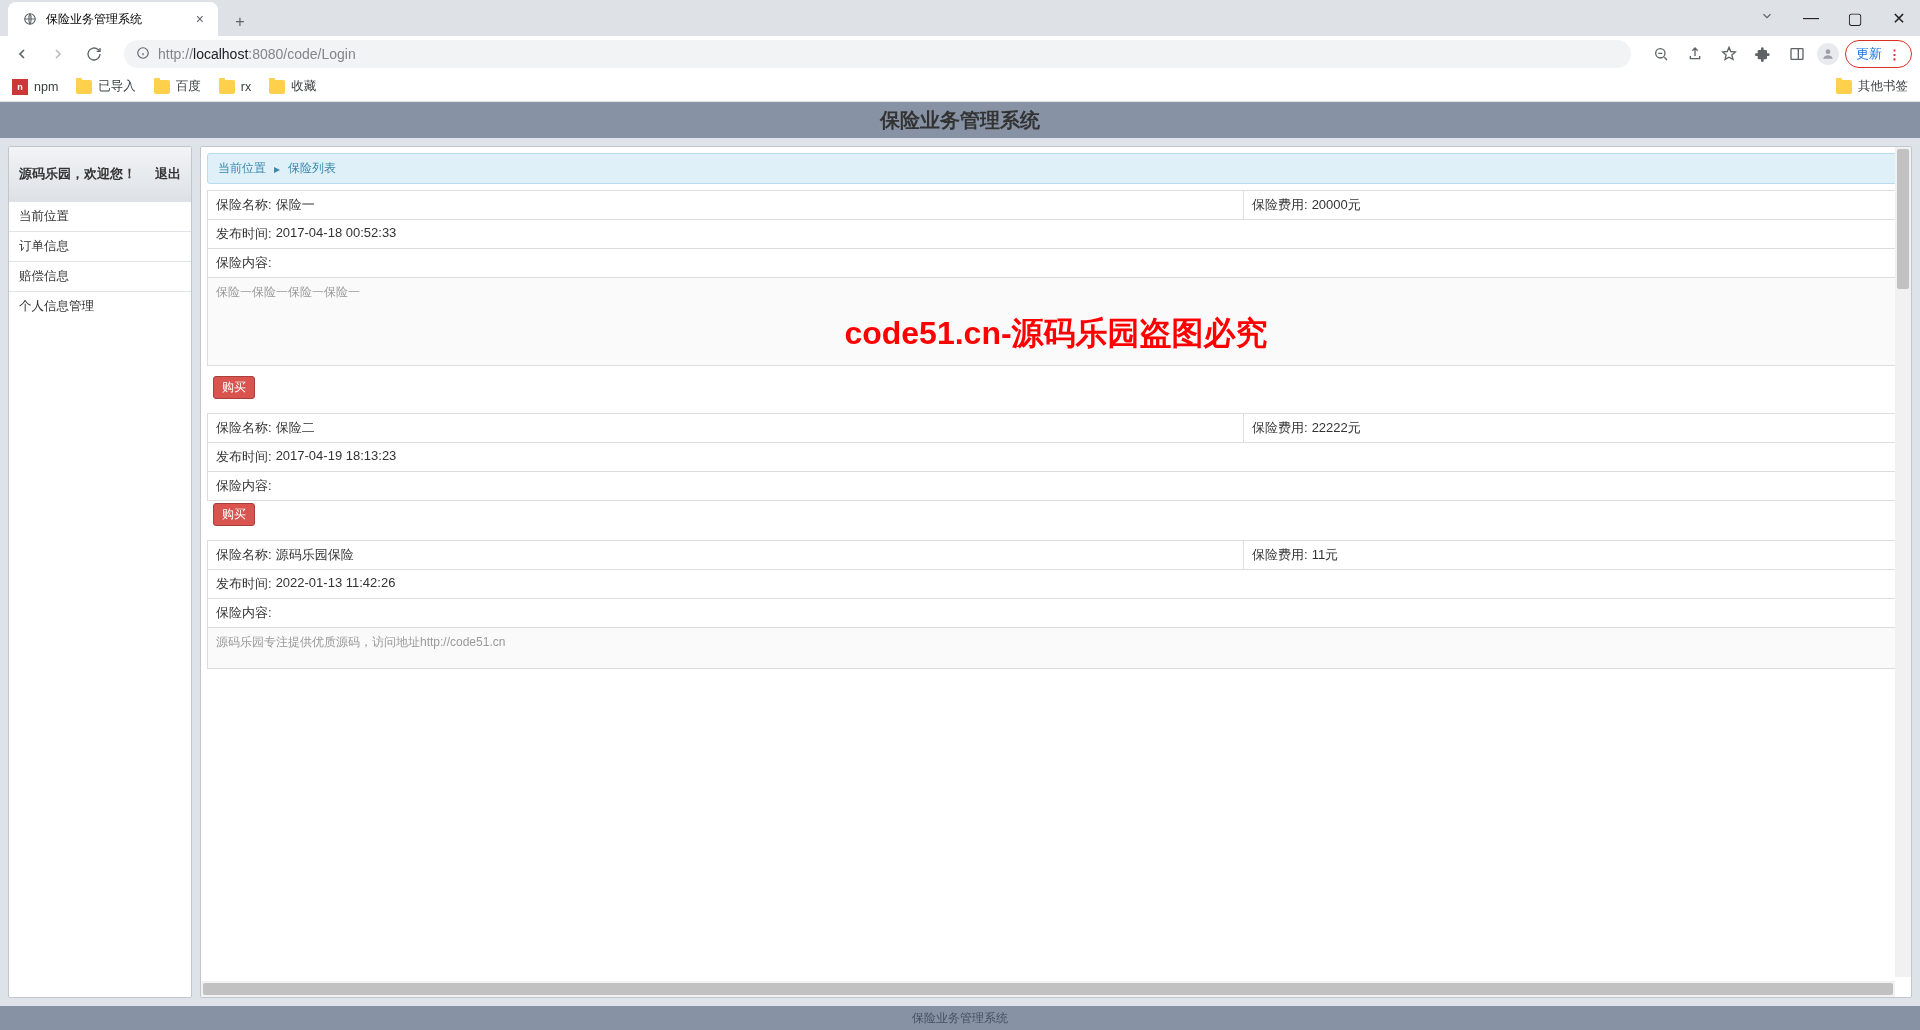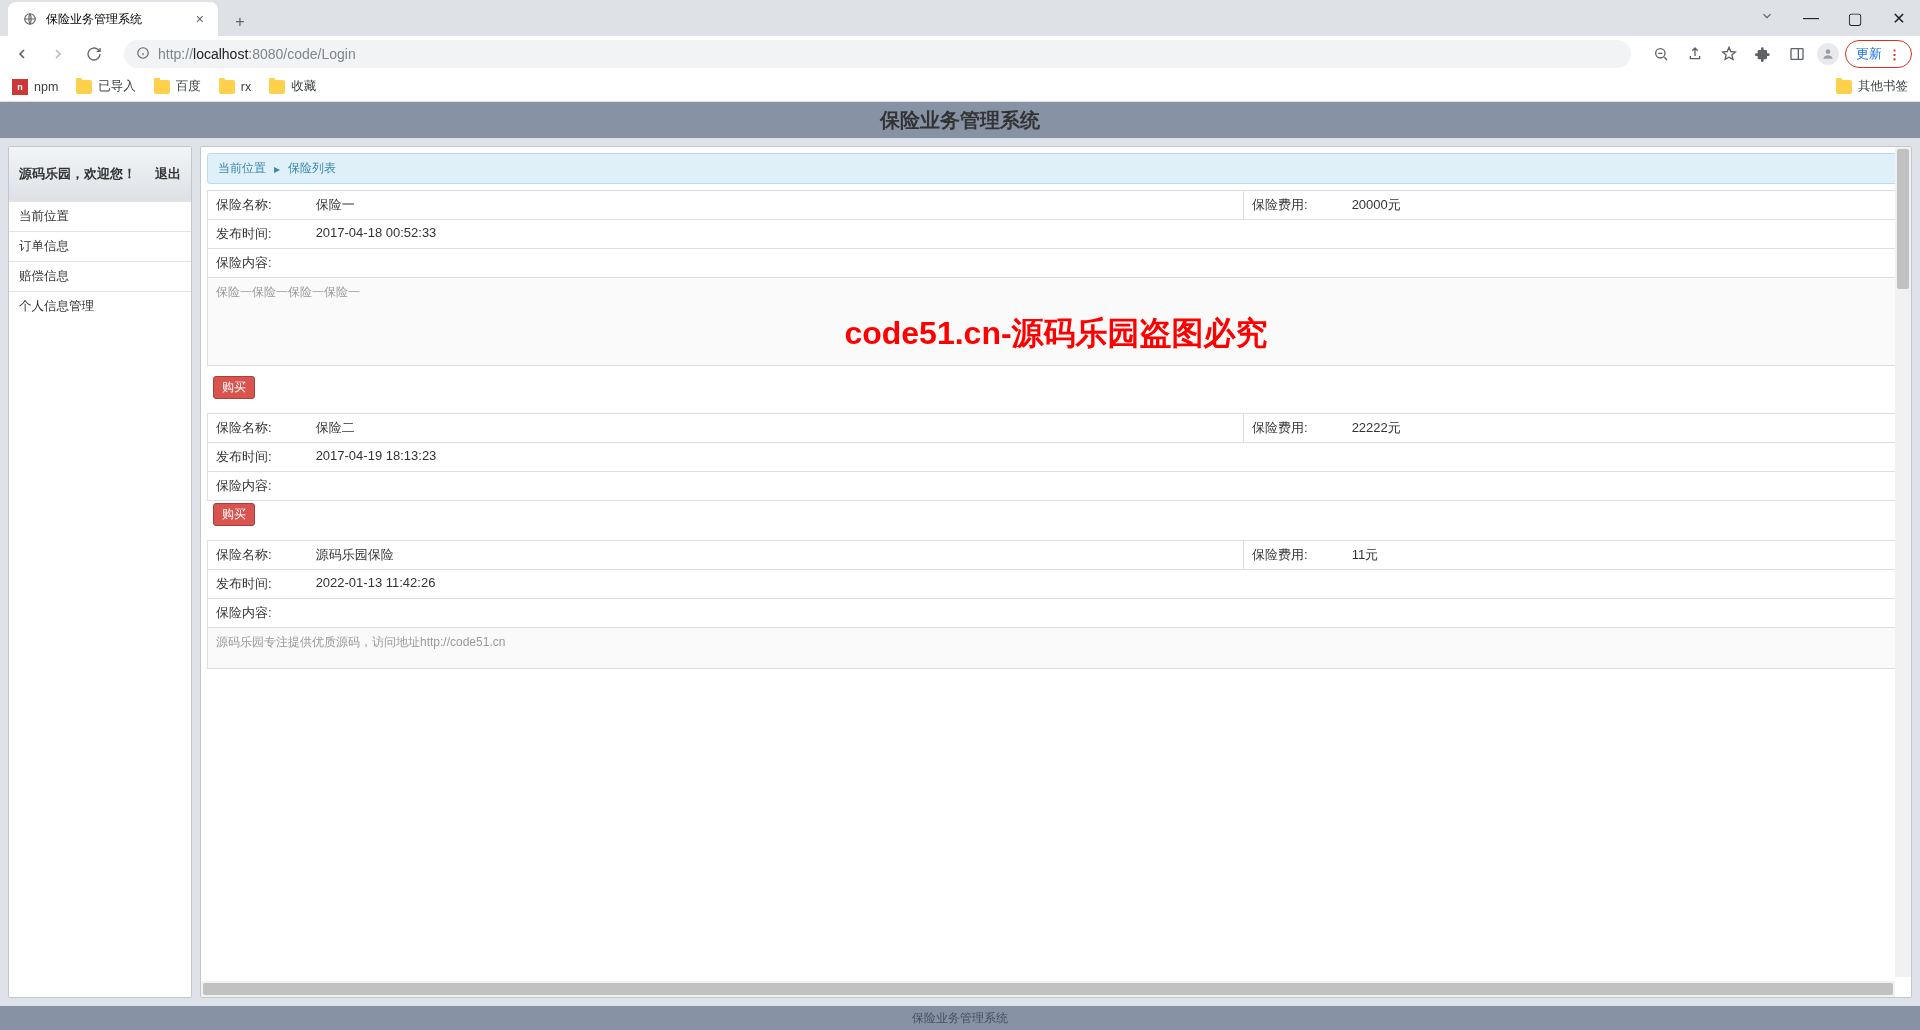--- a/index.html
+++ b/index.html
@@ -52,21 +52,21 @@
     .sidebar-item { padding: 6px 10px; font-size: 12.5px; color: #333; border-top: 1px solid #e0e3e7; cursor: pointer; }
     
     .main { flex: 1; margin: 8px; background: #fff; border: 1px solid #c3c7cc; border-radius: 2px; overflow: auto; position: relative; }
     .breadcrumb { background: #dff0f8; border: 1px solid #b8dced; margin: 6px; padding: 6px 10px; font-size: 12px; border-radius: 3px; display: flex; align-items: center; gap: 8px; }
     .breadcrumb .link { color: #3a87ad; }
     .breadcrumb .sep { color: #3a87ad; }
     
     .item-block { margin: 6px; }
     .row { display: flex; border: 1px solid #ddd; }
     .row + .row { border-top: none; align-items: center; }
-    .cell { padding: 5px 8px; font-size: 13px; color: #333; display: flex; gap: 40px; }
+    .cell { padding: 5px 8px; font-size: 13px; color: #333; display: flex; }
     .cell.left { flex: 1; border-right: 1px solid #ddd; }
     .cell.right { width: 660px; }
     .cell.full { flex: 1; }
     .lbl { color: #333; margin-right: 4px; }
     .txtbox { margin: 0 0 4px 0; border: 1px solid #ddd; border-top: none; background: #fafafa; padding: 6px 8px; font-size: 12px; color: #999; min-height: 88px; resize: none; width: 100%; font-family: inherit; position: relative; }
     .txtbox-wrap { position: relative; }
     .resize-handle { position: absolute; right: 2px; bottom: 6px; width: 10px; height: 10px; }
     .resize-handle::after { content: ''; position: absolute; right: 0; bottom: 0; width: 0; height: 0; border-left: 8px solid transparent; border-bottom: 8px solid #ccc; }
     .buy-btn { background: #d9534f; color: #fff; border: 1px solid #a83f3c; border-radius: 3px; padding: 2px 8px; font-size: 12px; cursor: pointer; margin: 2px 0 8px 6px; display: inline-block; }
     

